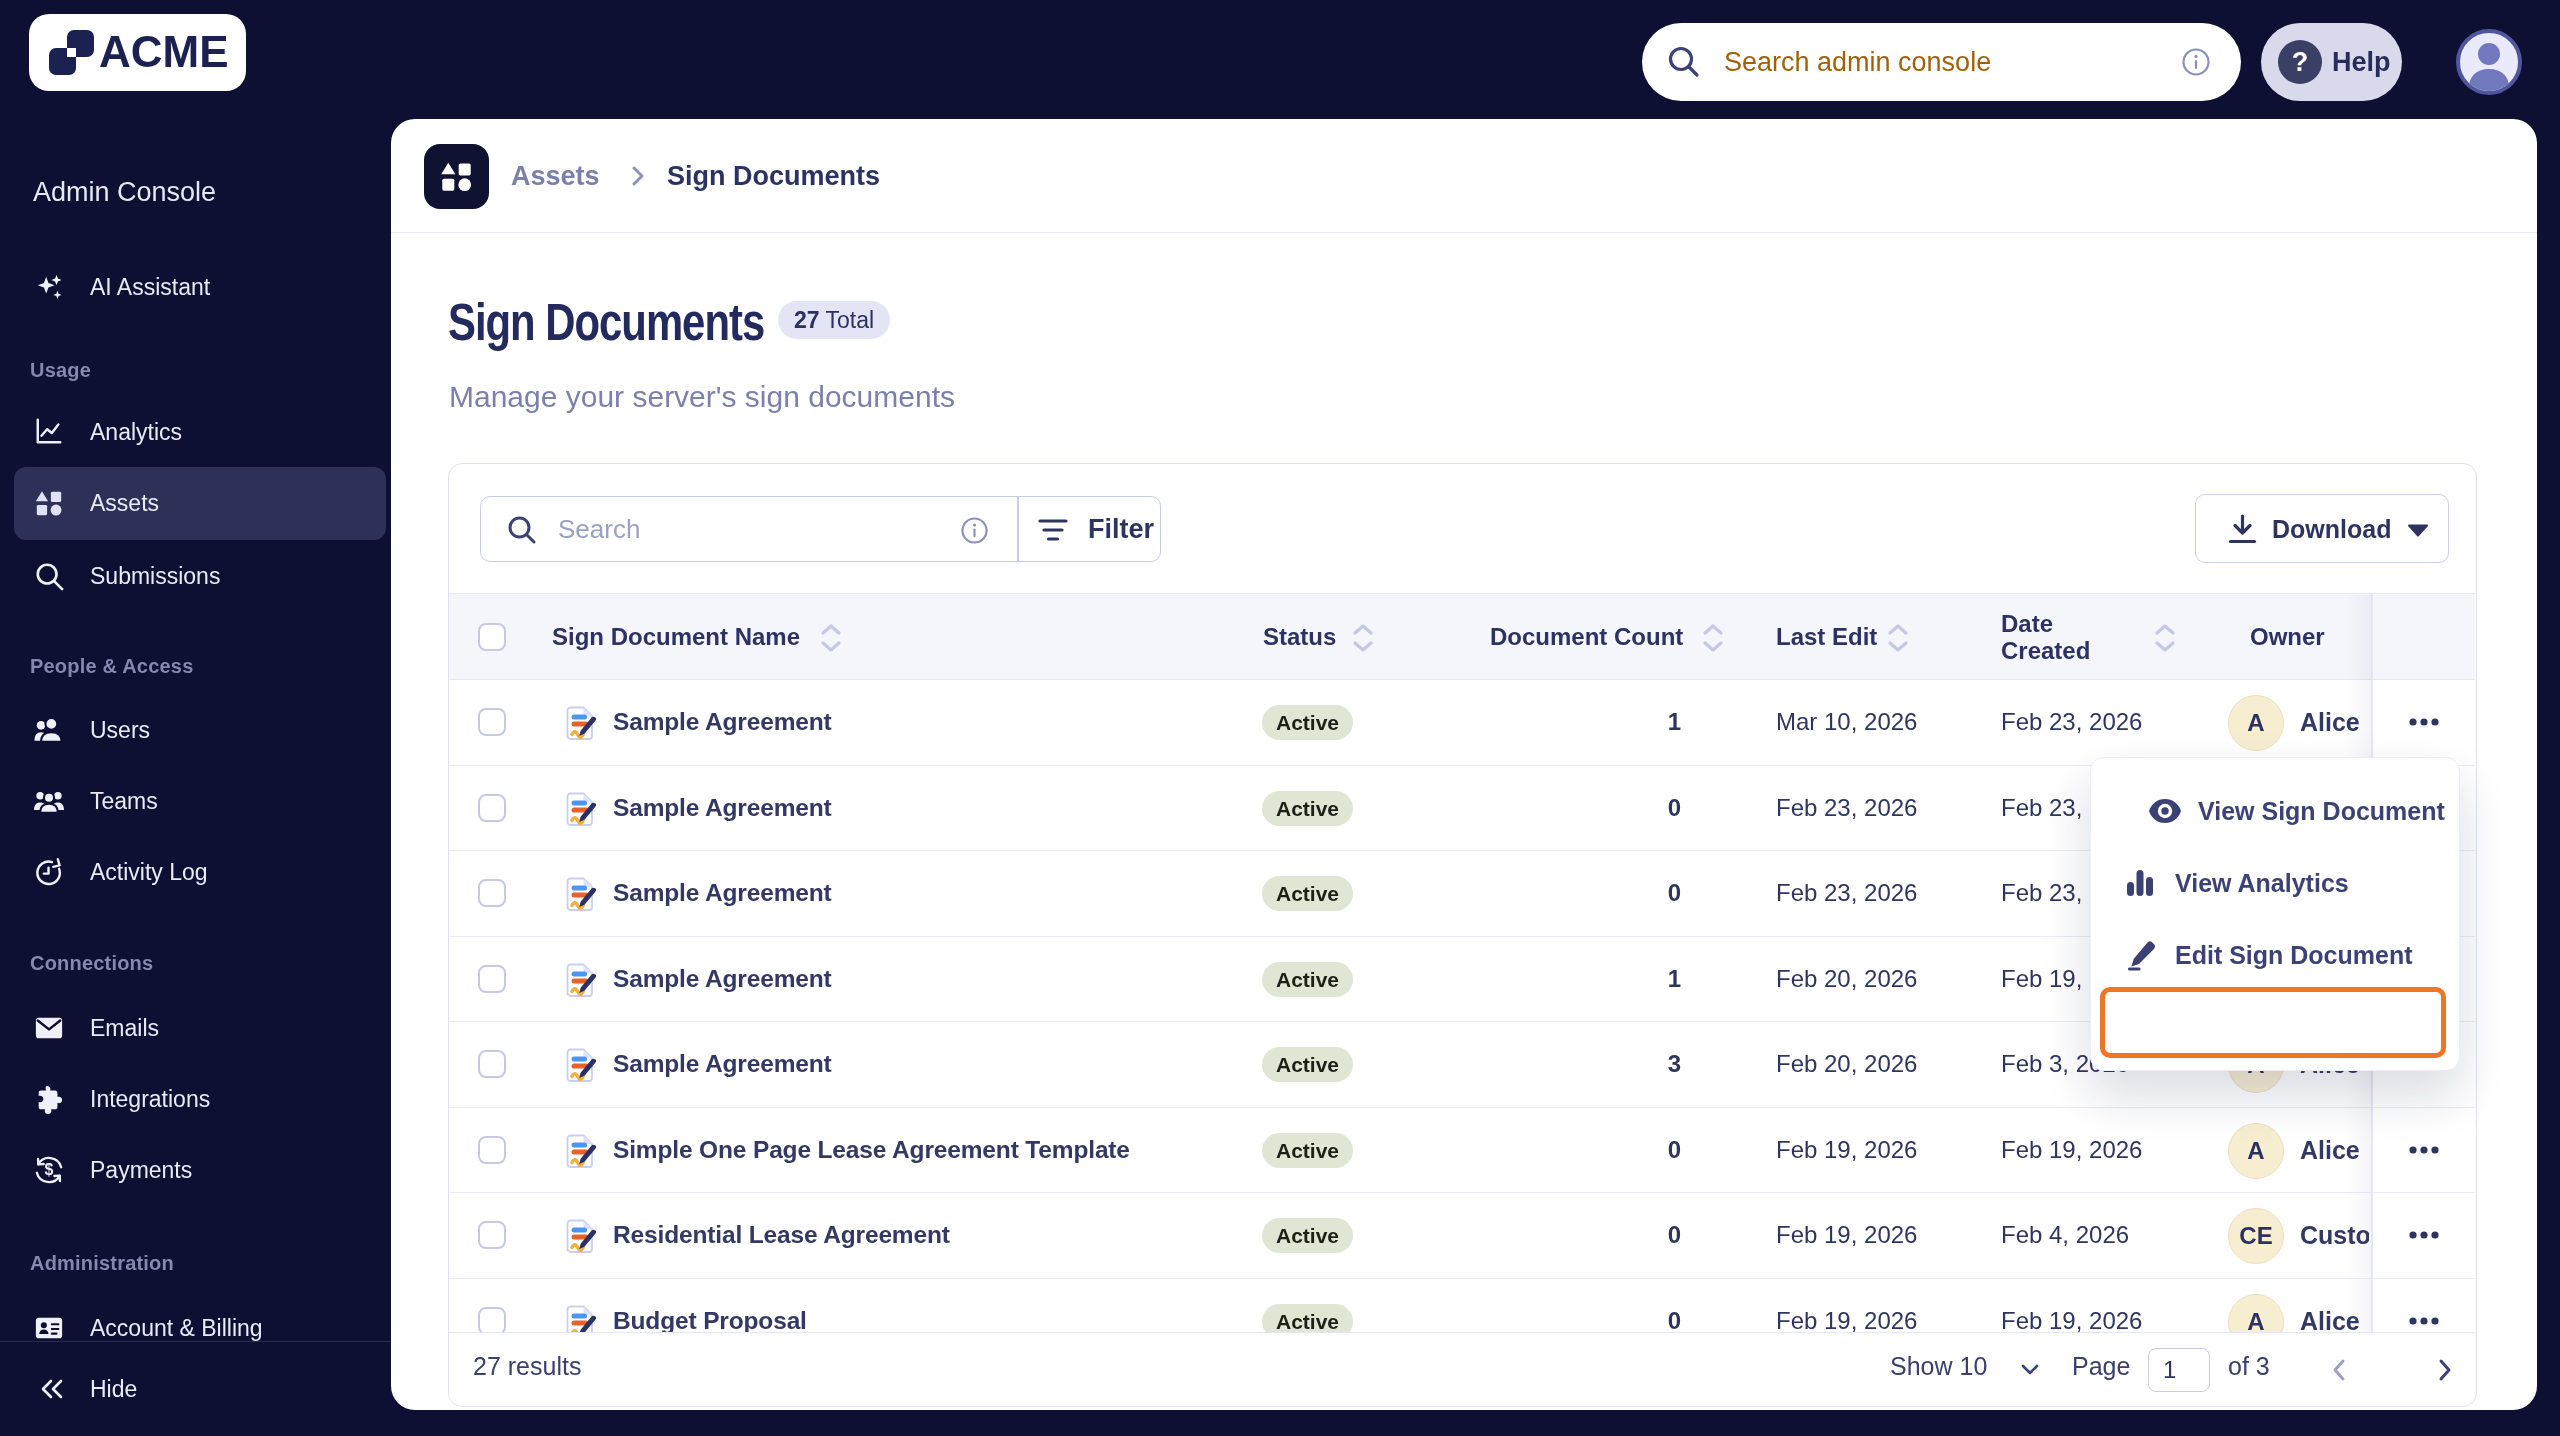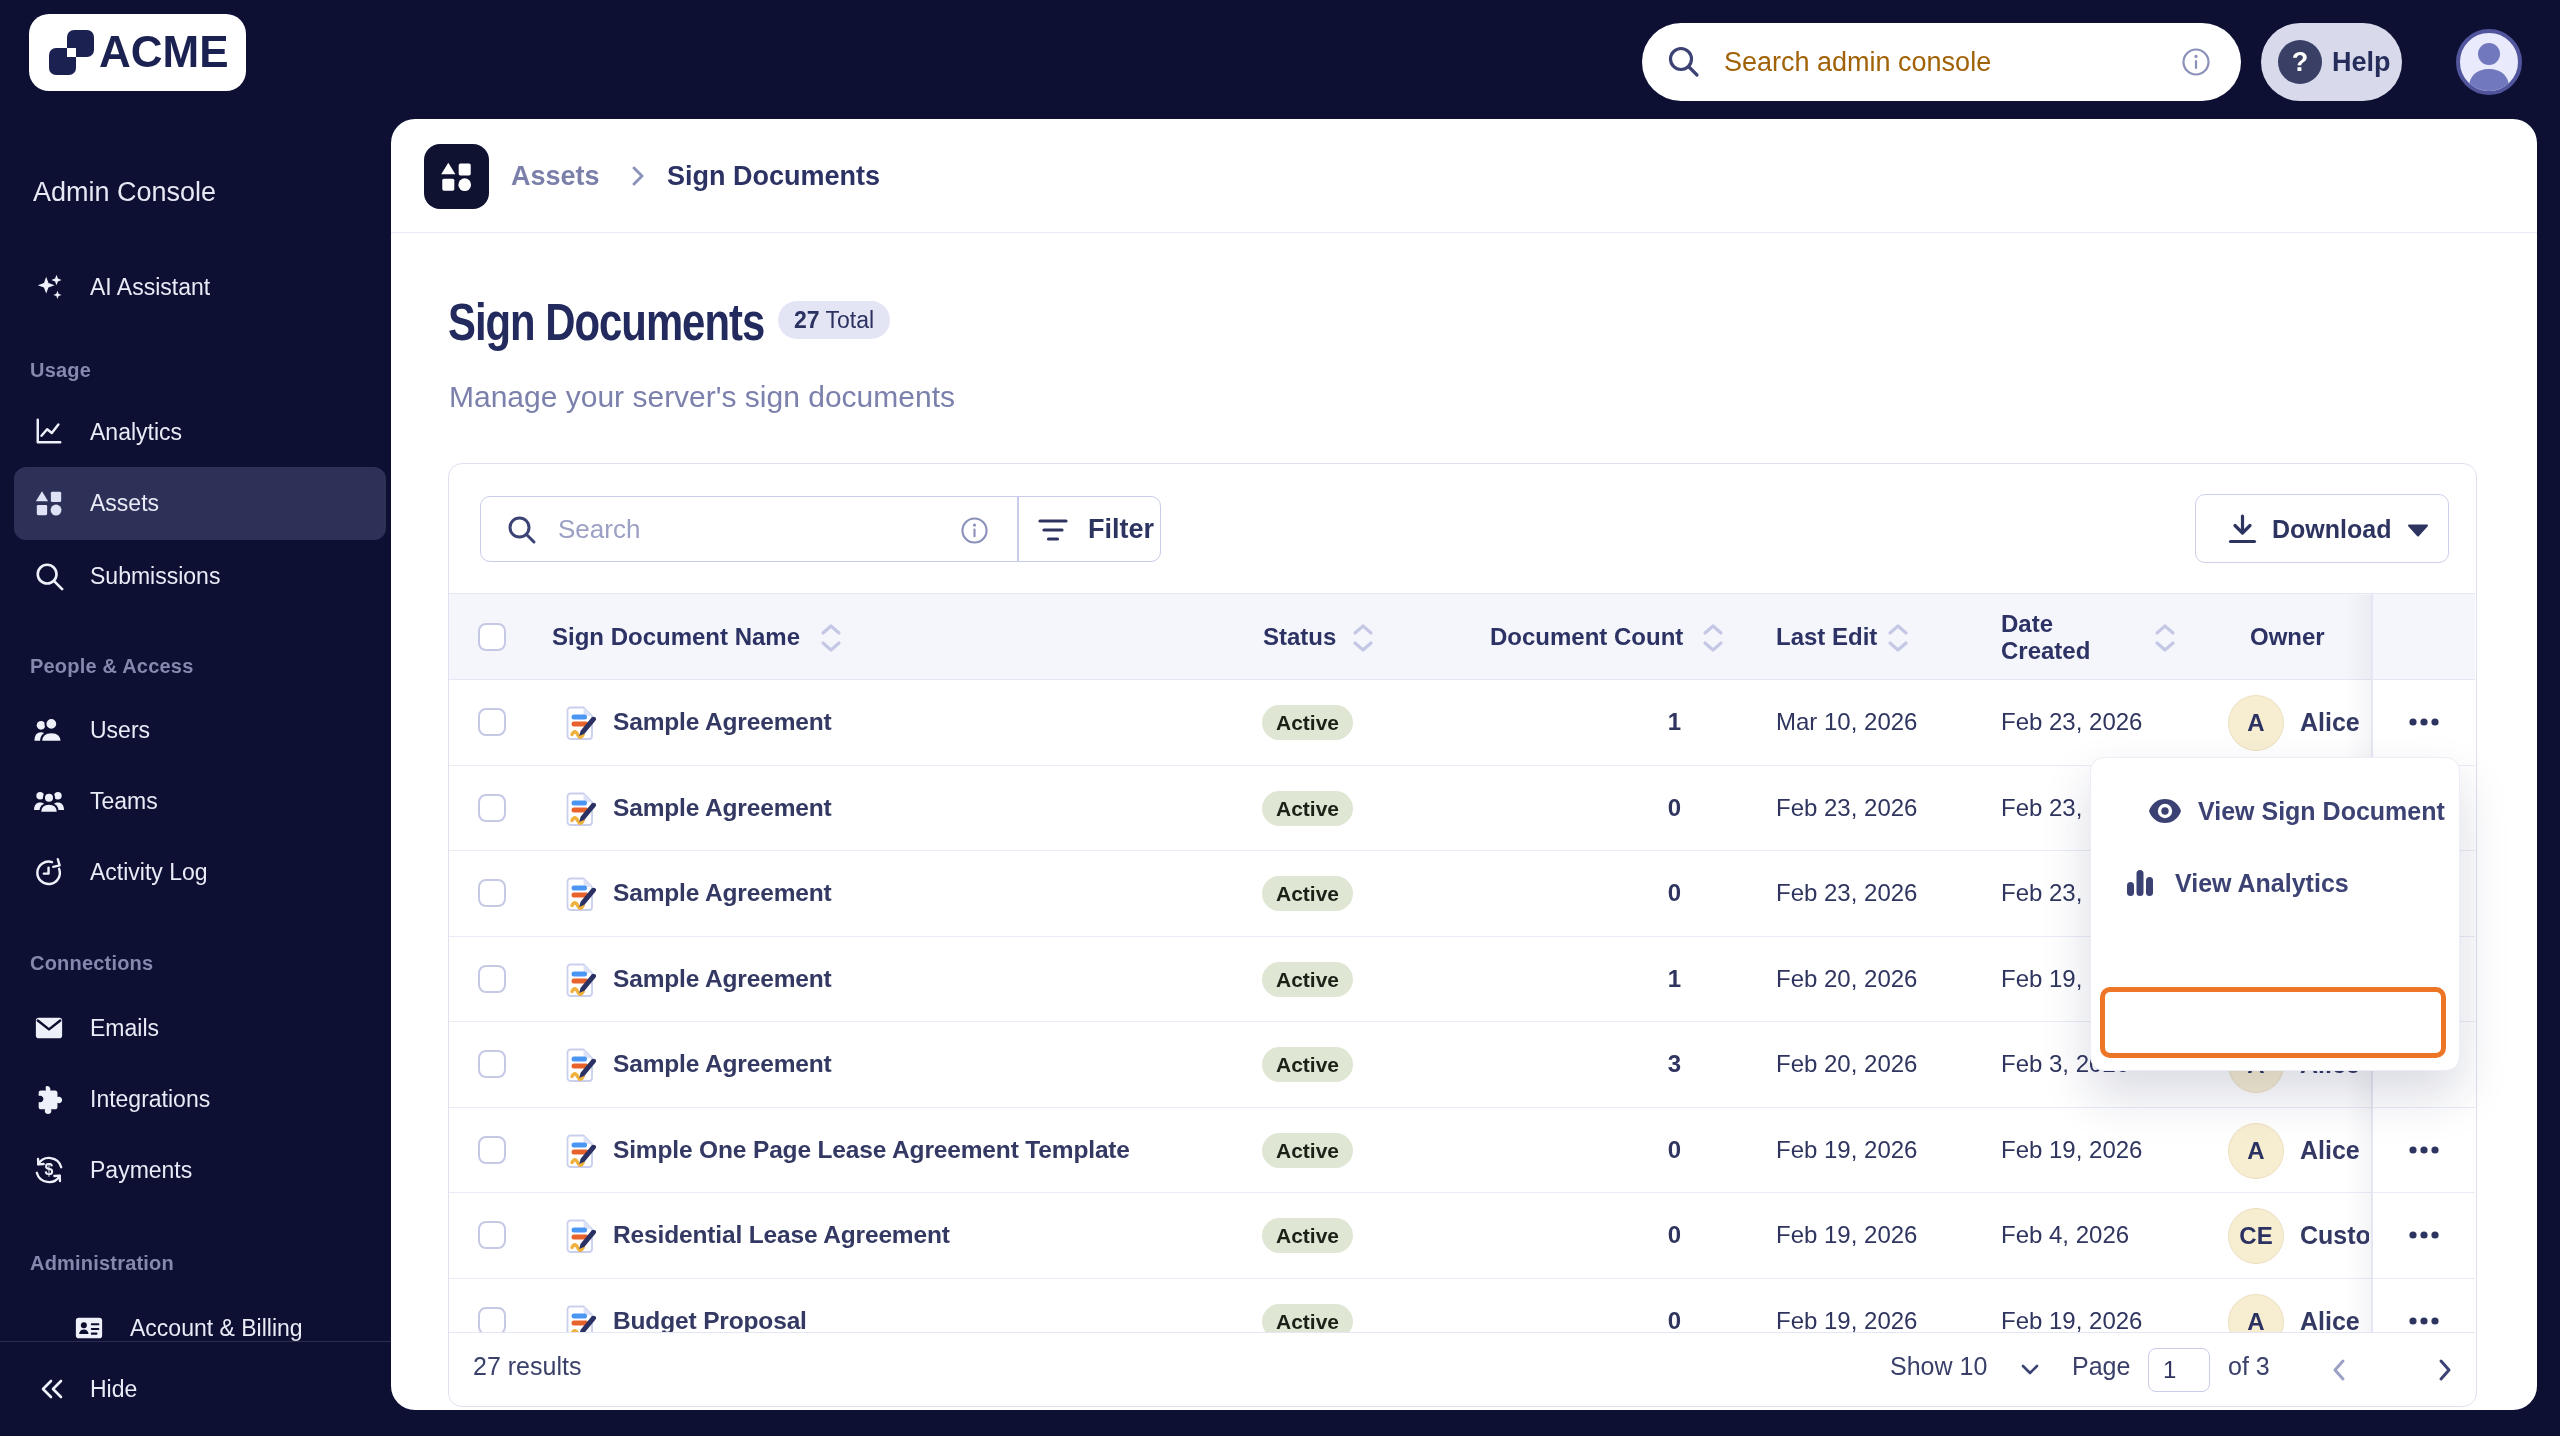--- a/index.html
+++ b/index.html
@@ -203,21 +203,21 @@
   <svg class="ic" viewBox="0 0 32 32" fill="none" stroke="#eef0fa" stroke-width="2.5" stroke-linecap="round" stroke-linejoin="round">
     <path d="M29 13 a13.4 13.4 0 0 0 -24.5 -3.2"></path>
     <path d="M4.3 4.2 l0.3 5.8 5.7-0.4"></path>
     <path d="M3 19 a13.4 13.4 0 0 0 24.5 3.2"></path>
     <path d="M27.7 27.8 l-0.3-5.8 -5.7 0.4"></path>
     <text x="16" y="21.5" font-size="17" font-weight="bold" fill="#eef0fa" stroke="none" text-anchor="middle" font-family="Liberation Sans">$</text>
   </svg>
   <div class="tx">Payments</div>
 </div>
 <div class="sectlabel" style="top:1263px;">Administration</div>
-<div class="sideitem" style="top:1292px;margin-left:40px;">
+<div class="sideitem" style="top:1292px;">
   <svg class="ic" viewBox="0 0 32 32">
     <rect x="2" y="5" width="28" height="22" rx="3" fill="#eef0fa"></rect>
     <circle cx="10.5" cy="13" r="3.2" fill="#0c0e30"></circle>
     <path d="M5.5 22.5 c0-3.2 2.2-5 5-5 s5 1.8 5 5 Z" fill="#0c0e30"></path>
     <path d="M19 12 h7 M19 17 h7 M19 22 h5" stroke="#0c0e30" stroke-width="2.2" stroke-linecap="round"></path>
   </svg>
   <div class="tx">Account &amp; Billing</div>
 </div>
 <div class="abs" id="sidefootline"></div>
 <div class="sideitem" style="top:1353px;">
@@ -527,14 +527,21 @@
     <div class="mt">View Sign Document</div>
   </div>
   <div class="mitem" style="top:89px;">
     <svg class="mic" width="30" height="30" viewBox="0 0 30 30" fill="#3b4273">
         <rect x="2" y="14" width="7" height="14" rx="3.5"></rect>
         <rect x="11.5" y="2" width="7" height="26" rx="3.5"></rect>
         <rect x="21" y="9" width="7" height="19" rx="3.5"></rect>
       </svg>
     <div class="mt">View Analytics</div>
   </div>
+  <div class="mitem" style="top:161px;">
+    <svg class="mic" width="32" height="32" viewBox="0 0 32 32">
+        <path d="M22.5 3.5 a3.4 3.4 0 0 1 4.8 0 l1.6 1.6 a3.4 3.4 0 0 1 0 4.8 L14 25 l-7.6 2.4 2.4-7.6 Z" fill="#3b4273"></path>
+        <path d="M4.5 30 h9.5" stroke="#3b4273" stroke-width="3.2" stroke-linecap="round"></path>
+      </svg>
+    <div class="mt">Edit Sign Document</div>
+  </div>
 </div>
 <div class="abs" id="orange"></div>
 
 </body></html>

